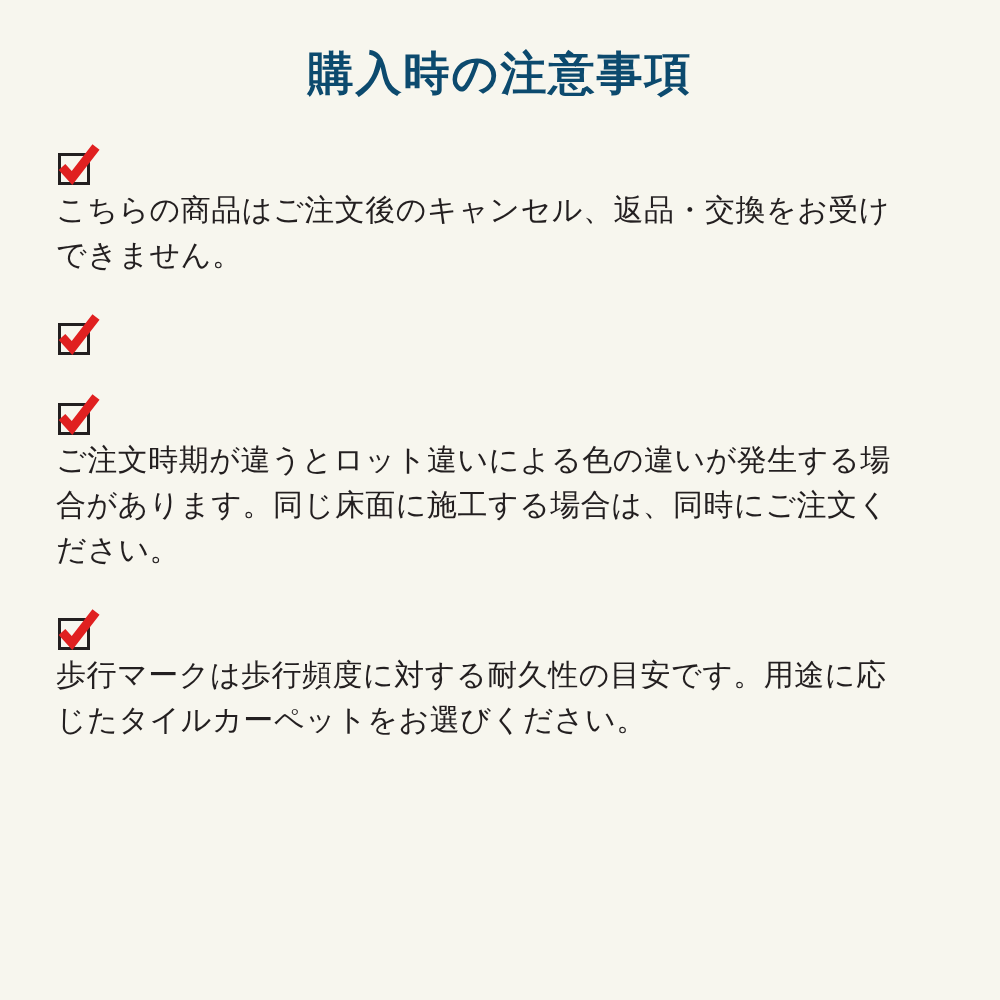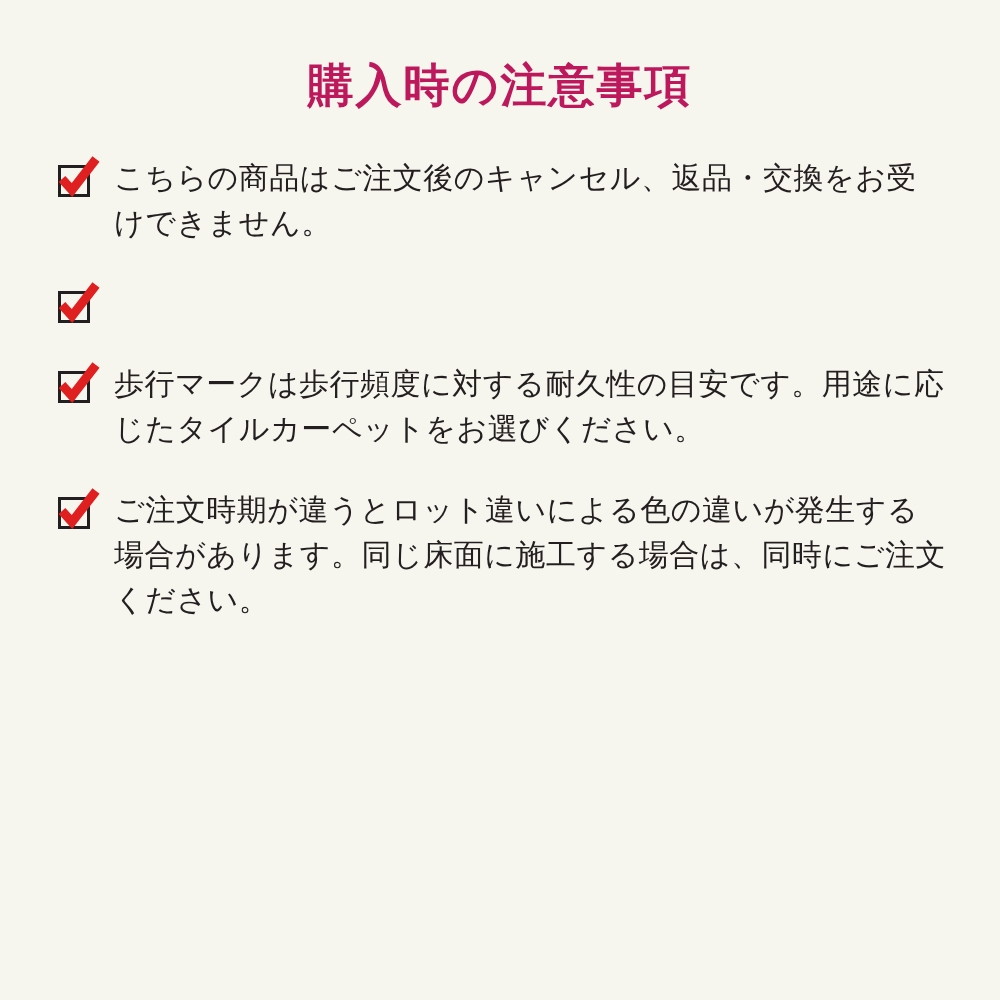--- a/index.html
+++ b/index.html
@@ -19,32 +19,33 @@
     width: 1000px;
     height: 1000px;
     box-sizing: border-box;
     background: #f7f6ee;
   }
   .title {
     text-align: center;
     font-size: 46px;
     font-weight: bold;
     letter-spacing: 2px;
-    color: #be185d;
-    padding-top: 60px;
+    color: #0c4a6e;
+    padding-top: 48px;
     line-height: 1.1;
   }
   .notes {
     margin-top: 44px;
     padding: 0 52px 0 56px;
   }
   .note {
     display: flex;
     align-items: flex-start;
     margin-bottom: 36px;
+    flex-direction: column;
   }
   .check {
     flex: 0 0 auto;
     width: 40px;
     height: 40px;
     position: relative;
     margin-right: 18px;
     margin-top: 4px;
   }
   .check .box {
@@ -101,27 +102,27 @@
       </span>
     </div>
 
     <div class="note">
       <span class="check">
         <span class="box"></span>
         <svg viewBox="0 0 42 42" aria-hidden="true">
           <path d="M6 20 L16 31 L40 0" fill="none" stroke="#e02020" stroke-width="9" stroke-linecap="butt" stroke-linejoin="miter"></path>
         </svg>
       </span>
-      <span class="note-text">歩行マークは歩行頻度に対する耐久性の目安です。用途に応じたタイルカーペットをお選びください。</span>
+      <span class="note-text">ご注文時期が違うとロット違いによる色の違いが発生する場合があります。同じ床面に施工する場合は、同時にご注文ください。</span>
     </div>
 
     <div class="note">
       <span class="check">
         <span class="box"></span>
         <svg viewBox="0 0 42 42" aria-hidden="true">
           <path d="M6 20 L16 31 L40 0" fill="none" stroke="#e02020" stroke-width="9" stroke-linecap="butt" stroke-linejoin="miter"></path>
         </svg>
       </span>
-      <span class="note-text">ご注文時期が違うとロット違いによる色の違いが発生する場合があります。同じ床面に施工する場合は、同時にご注文ください。</span>
+      <span class="note-text">歩行マークは歩行頻度に対する耐久性の目安です。用途に応じたタイルカーペットをお選びください。</span>
     </div>
 
   </div>
 </div>
 
 </body></html>

